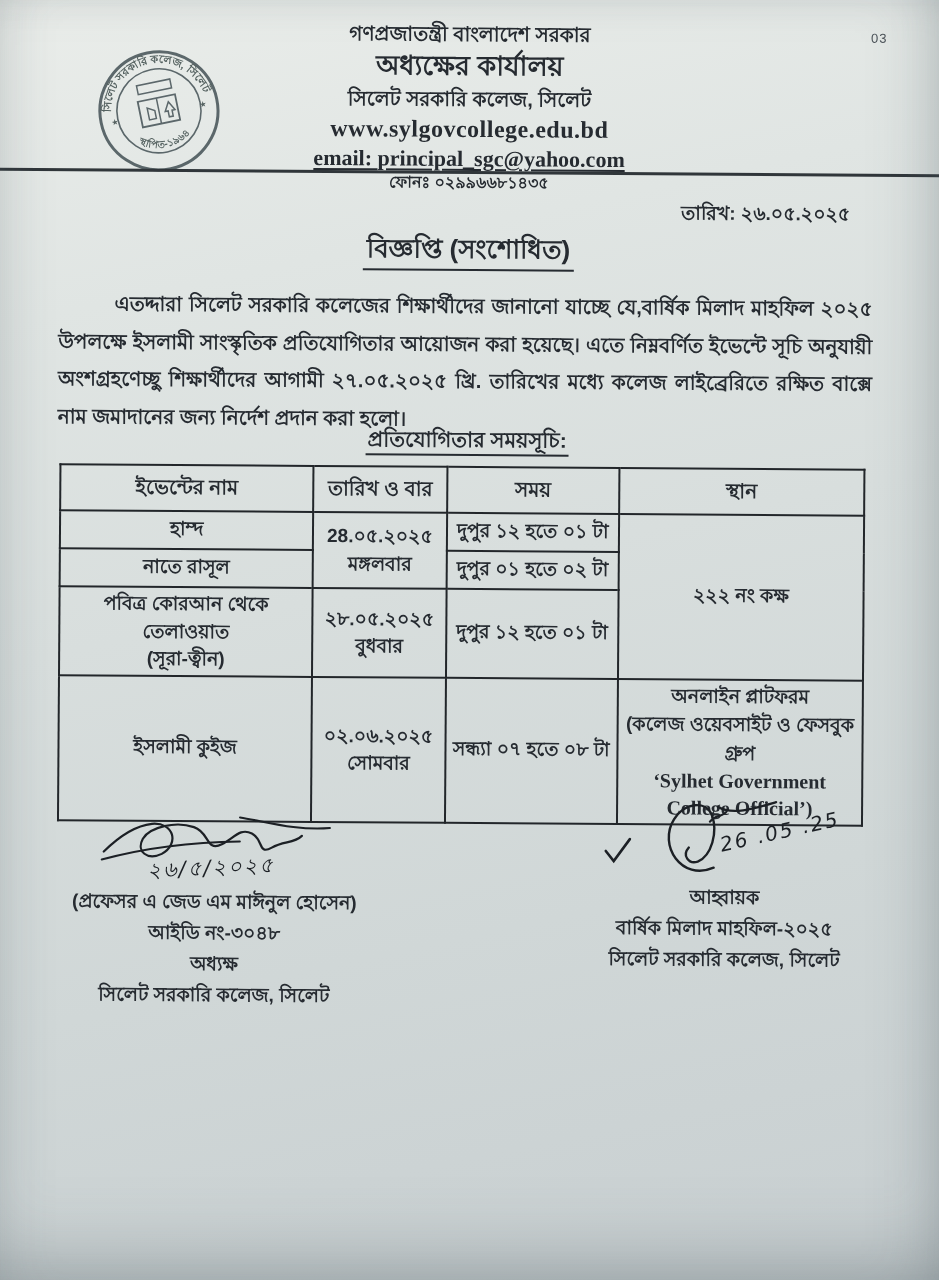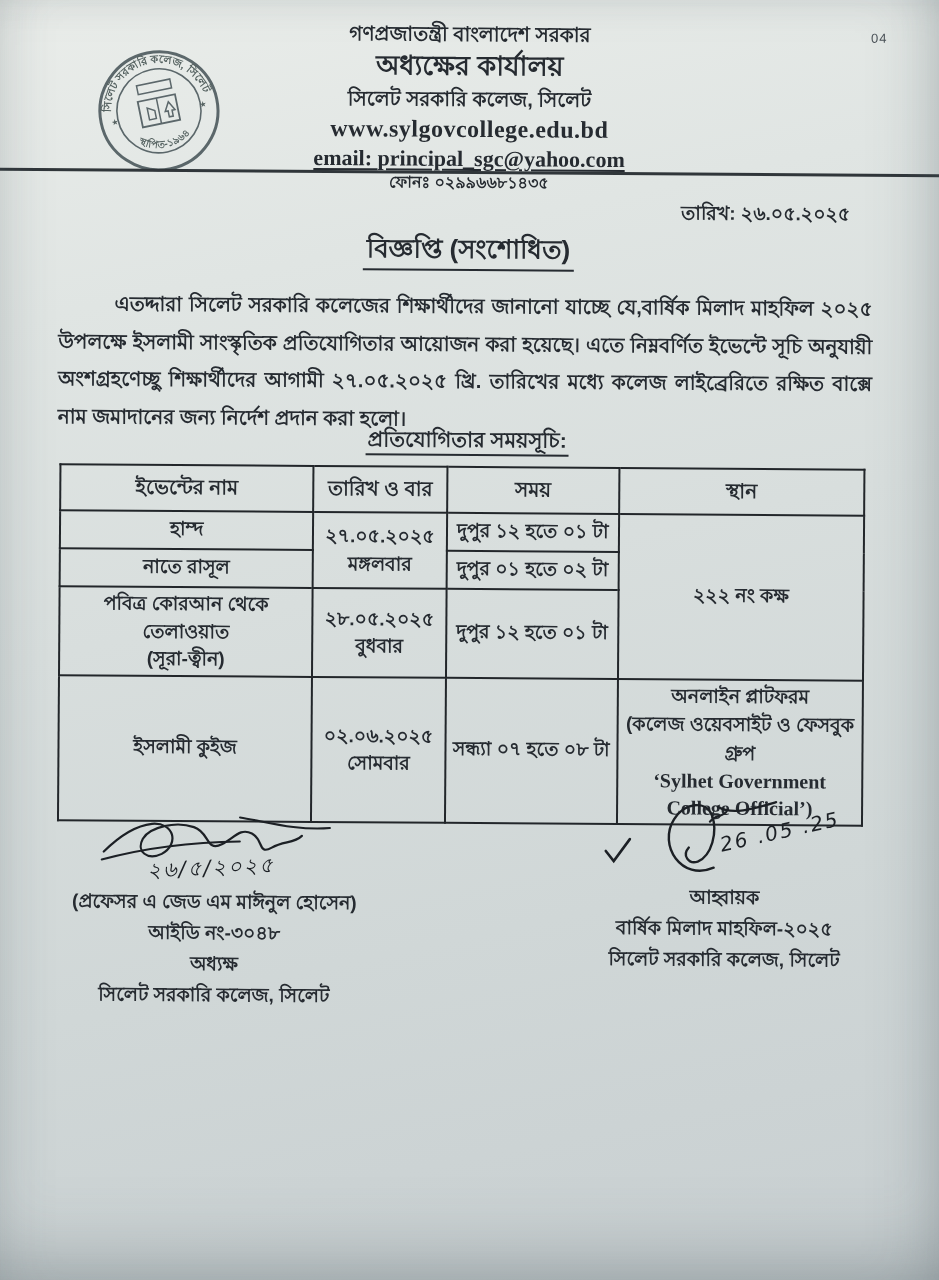--- a/index.html
+++ b/index.html
@@ -76,21 +76,21 @@
   .seal svg{transform:rotate(-12deg);}
   .sealink{stroke:#49565a;fill:none;}
   .sealtxt{fill:#42504f;font-weight:700;}
 </style>
 </head>
 <body>
 
 <div class="paper">
   <div class="tilt">
 
-    <div class="page-num">04</div>
+    <div class="page-num">03</div>
 
     <div class="seal">
       <svg width="126" height="126" viewBox="0 0 126 126">
         <circle cx="63" cy="63" r="59" class="sealink" stroke-width="3"></circle>
         <circle cx="63" cy="63" r="42" class="sealink" stroke-width="1.6"></circle>
         <path id="sealTop" d="M 15,63 A 48,48 0 1 1 111,63" fill="none"></path>
         <text class="sealtxt" font-size="11">
           <textPath href="#sealTop" startOffset="50%" text-anchor="middle">সিলেট সরকারি কলেজ, সিলেট</textPath>
         </text>
         <path id="sealBot" d="M 22,72 A 44,44 0 0 0 104,72" fill="none"></path>
@@ -146,21 +146,21 @@
         <tr>
           <th>ইভেন্টের নাম</th>
           <th>তারিখ ও বার</th>
           <th>সময়</th>
           <th>স্থান</th>
         </tr>
       </thead>
       <tbody>
         <tr class="r1">
           <td>হাম্দ</td>
-          <td rowspan="2" class="pre">২৭.০৫.২০২৫
+          <td rowspan="2" class="pre">28.০৫.২০২৫
 মঙ্গলবার</td>
           <td>দুপুর ১২ হতে ০১ টা</td>
           <td rowspan="3" class="room">২২২ নং কক্ষ</td>
         </tr>
         <tr class="r2">
           <td>নাতে রাসূল</td>
           <td>দুপুর ০১ হতে ০২ টা</td>
         </tr>
         <tr class="r3">
           <td class="pre">পবিত্র কোরআন থেকে তেলাওয়াত

